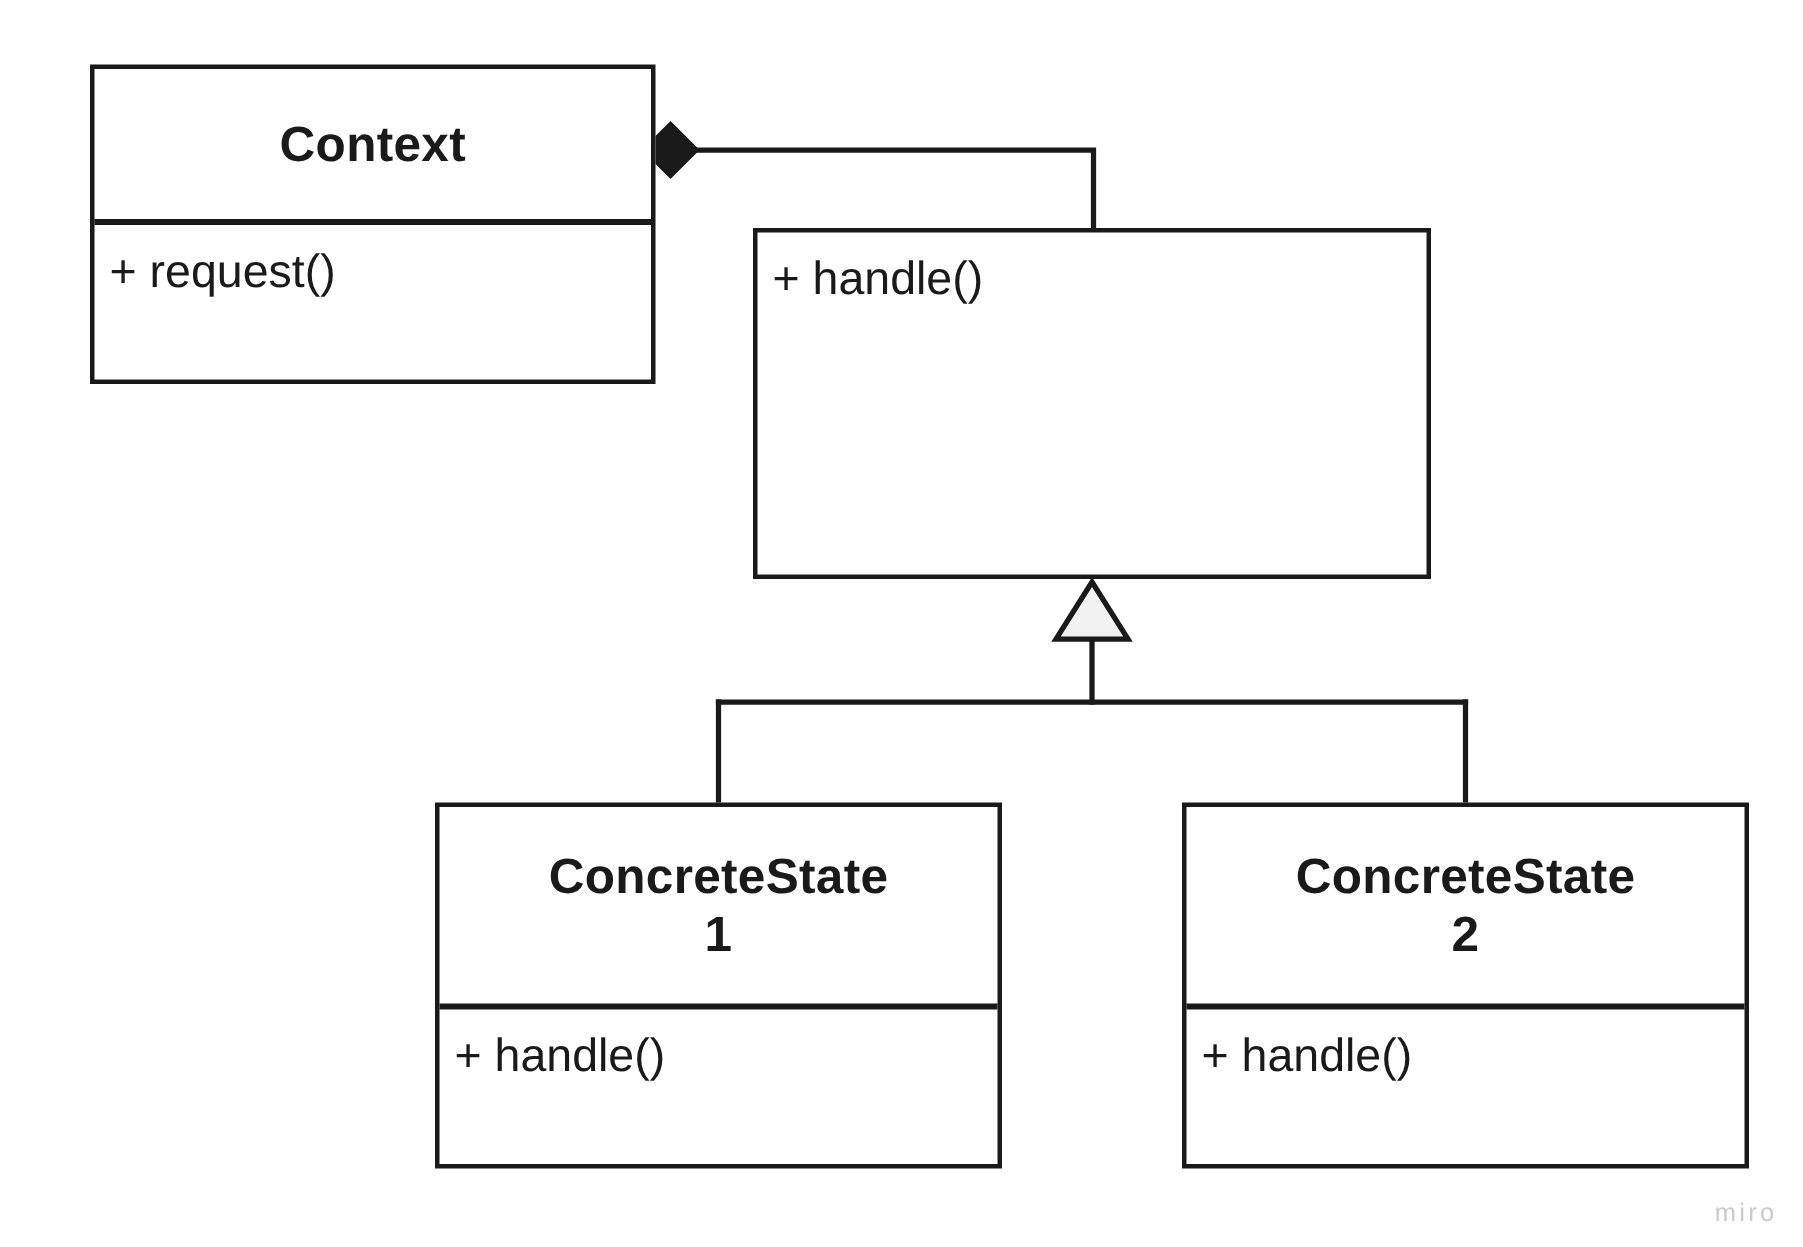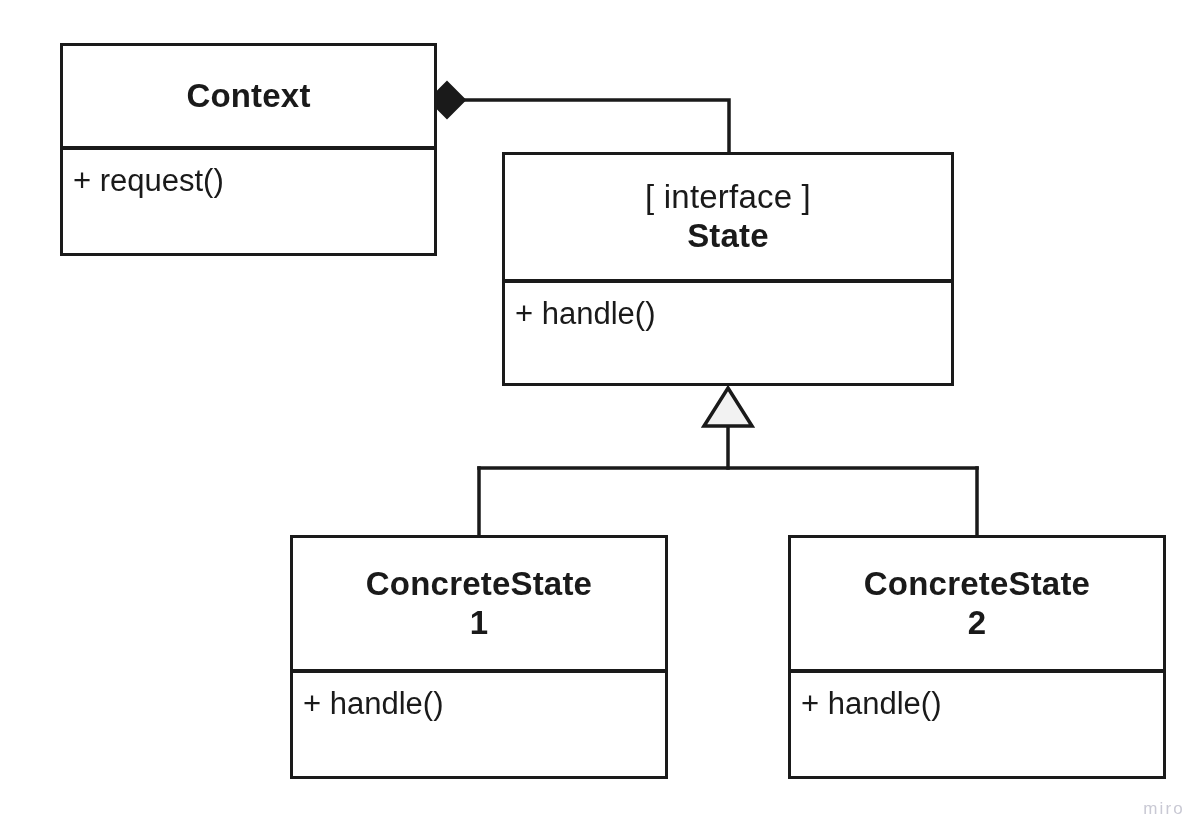--- a/index.html
+++ b/index.html
@@ -129,24 +129,20 @@
   <div class="uml-class" id="box-context">
     <div class="uml-header">
       <div class="classname">Context</div>
     </div>
     <div class="uml-body">
       <div class="member">+ request()</div>
     </div>
   </div>
 
   <div class="uml-class" id="box-state">
-    <div class="uml-header">
-      <div class="stereotype">[ interface ]</div>
-      <div class="classname">State</div>
-    </div>
     <div class="uml-body">
       <div class="member">+ handle()</div>
     </div>
   </div>
 
   <div class="uml-class" id="box-concrete-1">
     <div class="uml-header">
       <div class="classname">ConcreteState</div>
       <div class="classname">1</div>
     </div>

